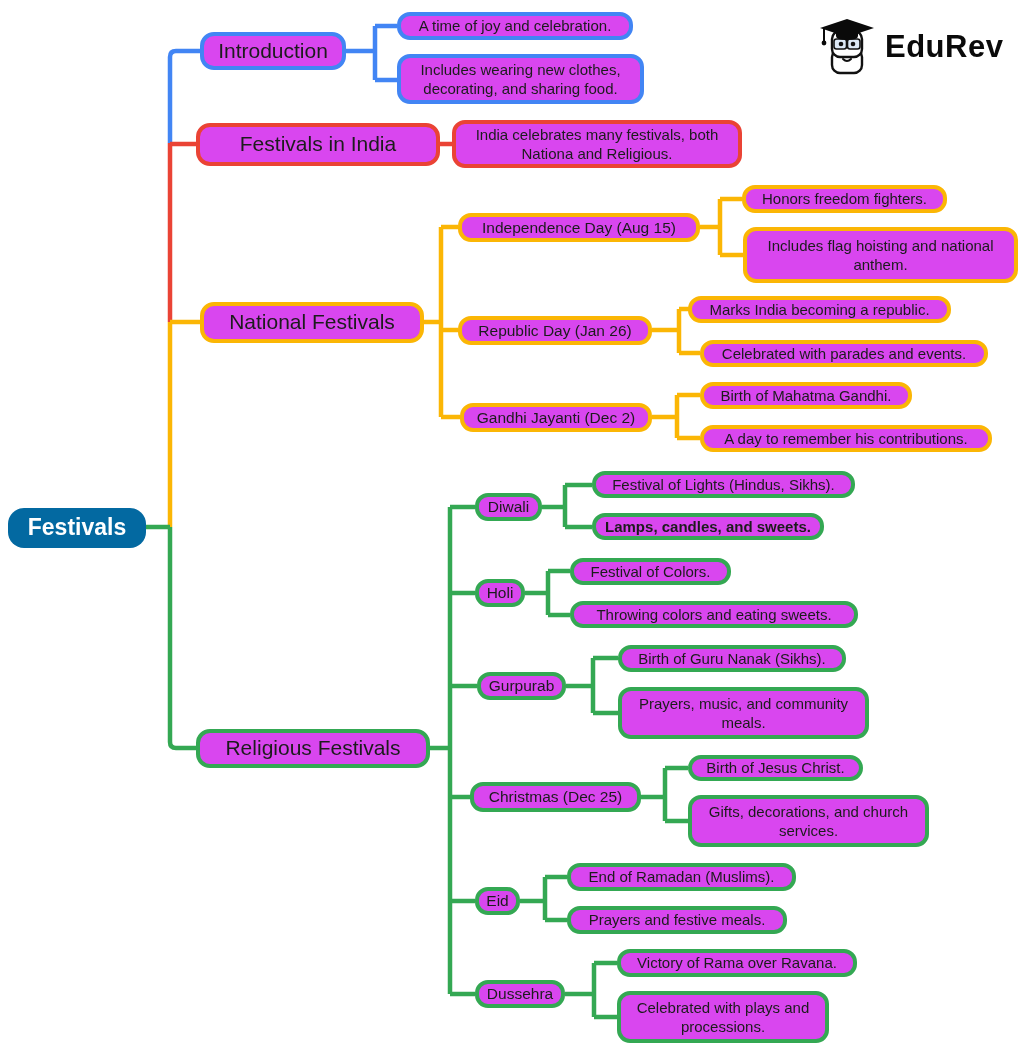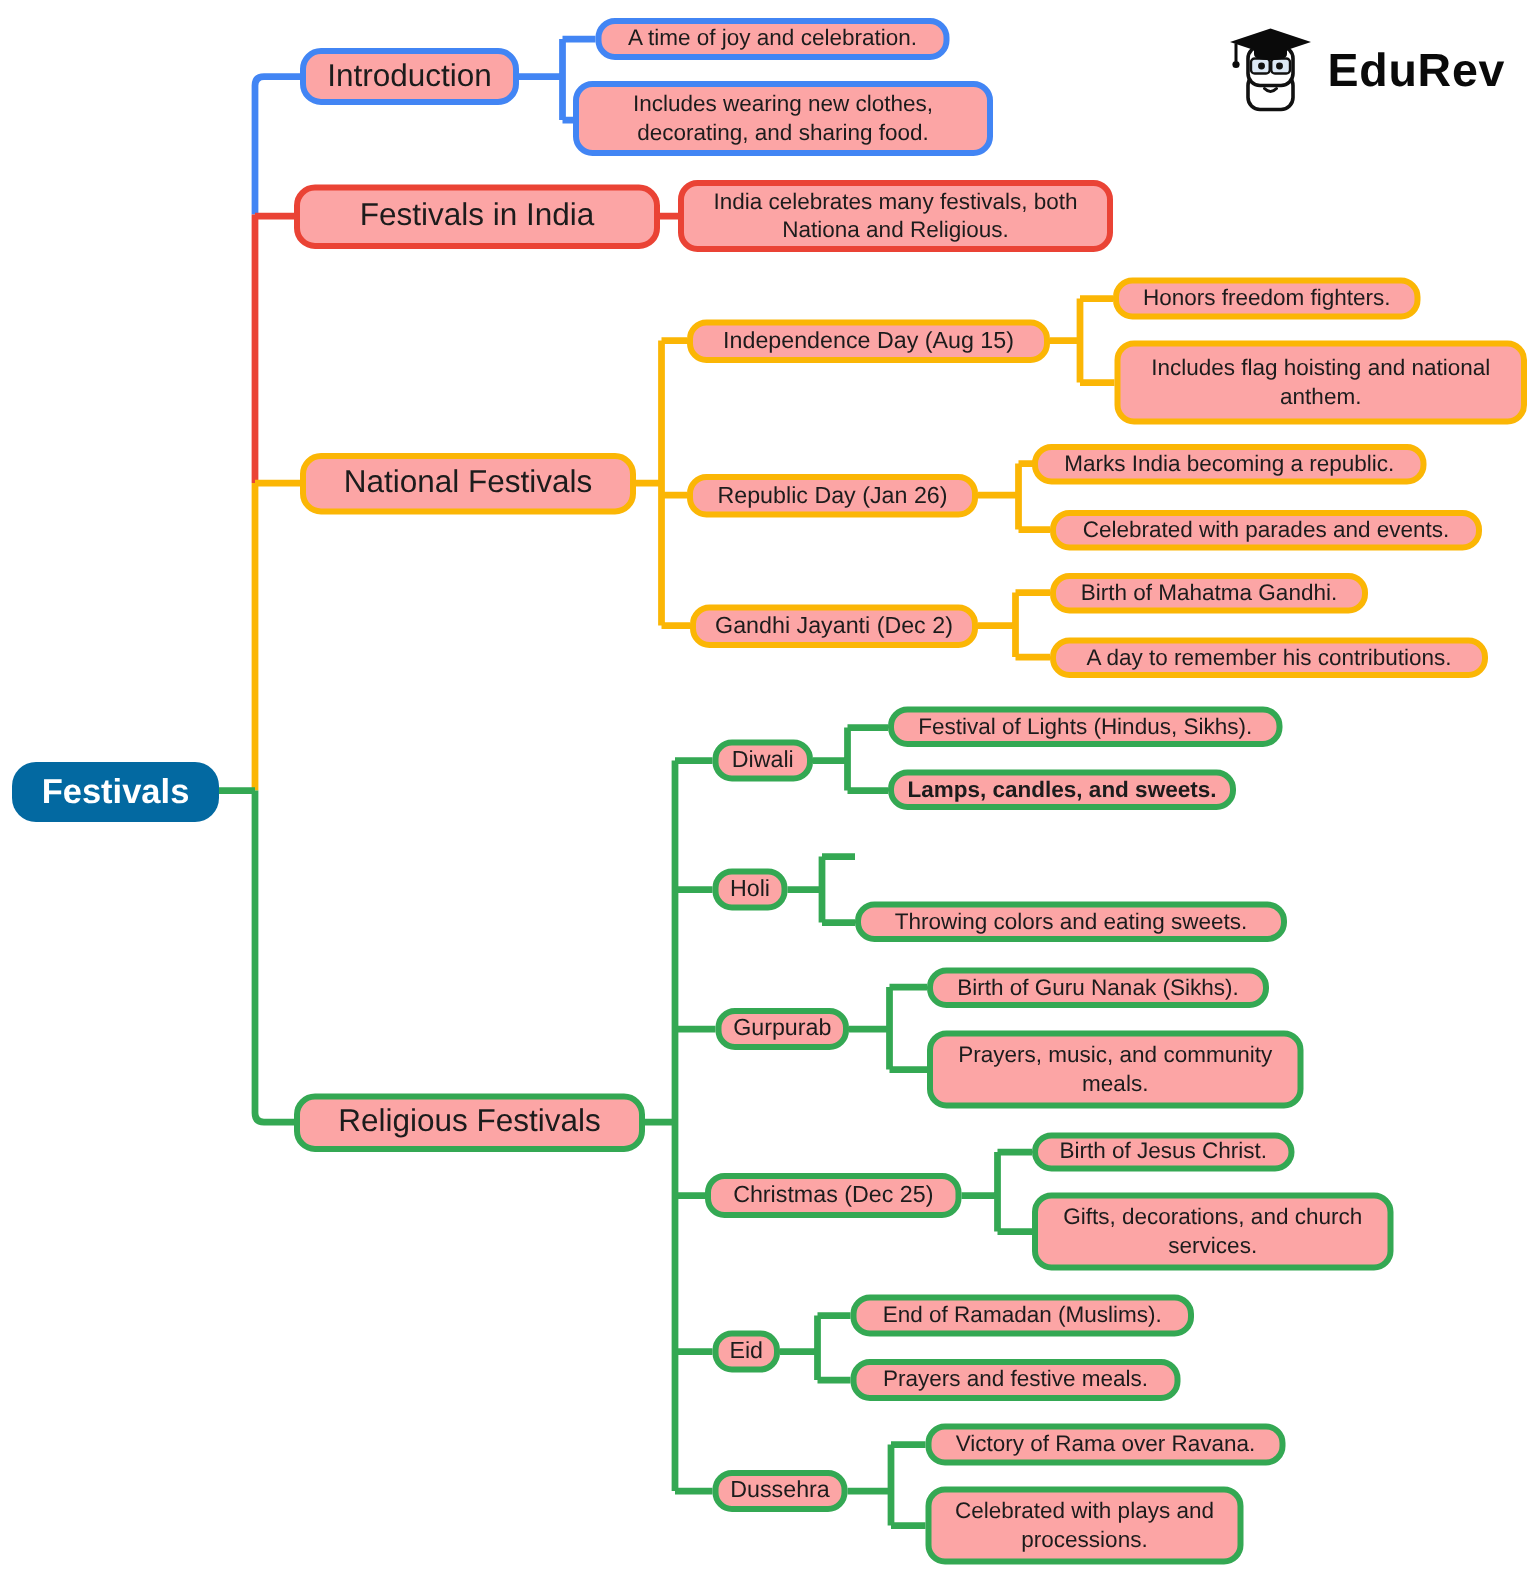--- a/index.html
+++ b/index.html
@@ -8,21 +8,21 @@
     width:1024px;height:1054px;
     background:#ffffff;
     font-family:"Liberation Sans", sans-serif;
     color:#1c1c1c;
     overflow:hidden;
   }
   #wires{position:absolute;left:0;top:0;width:1024px;height:1054px;}
   .node{
     position:absolute;
     box-sizing:border-box;
-    background:#fca5a5;
+    background:#d946ef;
     border:4px solid #999;
     border-radius:13px;
     display:flex;align-items:center;justify-content:center;
     text-align:center;
     font-size:15px;line-height:1.28;
     padding:1px 8px;
     white-space:normal;
     z-index:2;
   }
   .branch{font-size:21px;border-radius:14px;padding:1px 10px;}
@@ -83,21 +83,21 @@
       <path d="M8 12 v12" stroke="#0a0a0a" stroke-width="2" fill="none"></path>
       <circle cx="8" cy="26" r="2.4" fill="#0a0a0a"></circle>
     </svg>
     <span class="brand">EduRev</span>
   </div>
 
   <div class="node root" style="left:8px;top:508px;width:138px;height:40px;">Festivals</div>
 
   <div class="node branch b-blue" style="left:200px;top:32px;width:146px;height:38px;">Introduction</div>
   <div class="node b-blue" style="left:397px;top:12px;width:236px;height:28px;">A time of joy and celebration.</div>
-  <div class="node b-blue" style="left:382px;top:54px;width:280px;height:50px;text-align:center;">Includes wearing new clothes, decorating, and sharing food.</div>
+  <div class="node b-blue" style="left:397px;top:54px;width:247px;height:50px;text-align:center;">Includes wearing new clothes, decorating, and sharing food.</div>
 
   <div class="node branch b-red" style="left:196px;top:123px;width:244px;height:43px;">Festivals in India</div>
   <div class="node branch b-yellow" style="left:200px;top:302px;width:224px;height:41px;">National Festivals</div>
 
   <div class="node b-red" style="left:452px;top:120px;width:290px;height:48px;">India celebrates many festivals, both Nationa and Religious.</div>
 
   <div class="node sub b-yellow" style="left:458px;top:213px;width:242px;height:29px;">Independence Day (Aug 15)</div>
   <div class="node b-yellow" style="left:742px;top:185px;width:205px;height:28px;">Honors freedom fighters.</div>
   <div class="node b-yellow" style="left:743px;top:227px;width:275px;height:56px;">Includes flag hoisting and national anthem.</div>
 
@@ -109,20 +109,21 @@
   <div class="node b-yellow" style="left:700px;top:382px;width:212px;height:27px;">Birth of Mahatma Gandhi.</div>
   <div class="node b-yellow" style="left:700px;top:425px;width:292px;height:27px;">A day to remember his contributions.</div>
 
   <div class="node branch b-green" style="left:196px;top:729px;width:234px;height:39px;">Religious Festivals</div>
 
   <div class="node sub b-green" style="left:475px;top:493px;width:67px;height:28px;">Diwali</div>
   <div class="node b-green" style="left:592px;top:471px;width:263px;height:27px;">Festival of Lights (Hindus, Sikhs).</div>
   <div class="node b-green" style="left:592px;top:513px;width:232px;height:27px;font-weight:bold;">Lamps, candles, and sweets.</div>
 
   <div class="node sub b-green" style="left:475px;top:579px;width:50px;height:28px;">Holi</div>
+  <div class="node b-green" style="left:570px;top:558px;width:161px;height:27px;">Festival of Colors.</div>
   <div class="node b-green" style="left:570px;top:601px;width:288px;height:27px;">Throwing colors and eating sweets.</div>
 
   <div class="node sub b-green" style="left:477px;top:672px;width:89px;height:28px;">Gurpurab</div>
   <div class="node b-green" style="left:618px;top:645px;width:228px;height:27px;">Birth of Guru Nanak (Sikhs).</div>
   <div class="node b-green" style="left:618px;top:687px;width:251px;height:52px;">Prayers, music, and community meals.</div>
 
   <div class="node sub b-green" style="left:470px;top:782px;width:171px;height:30px;">Christmas (Dec 25)</div>
   <div class="node b-green" style="left:688px;top:755px;width:175px;height:26px;">Birth of Jesus Christ.</div>
   <div class="node b-green" style="left:688px;top:795px;width:241px;height:52px;">Gifts, decorations, and church services.</div>
 

